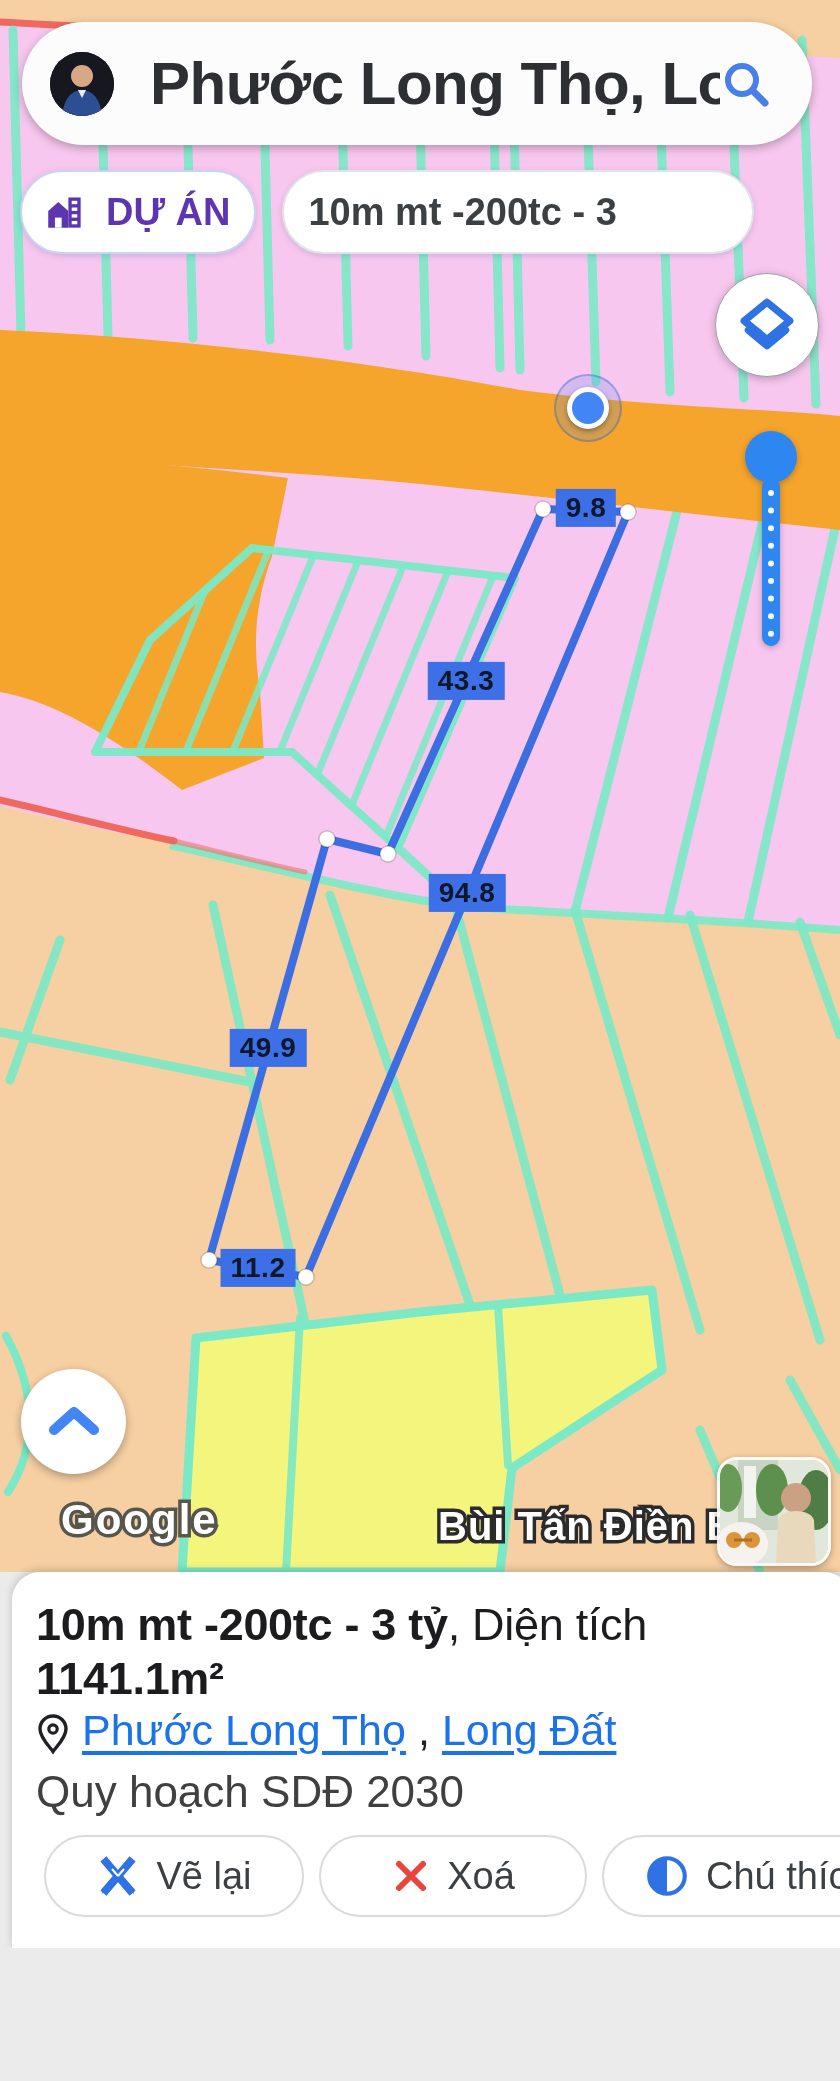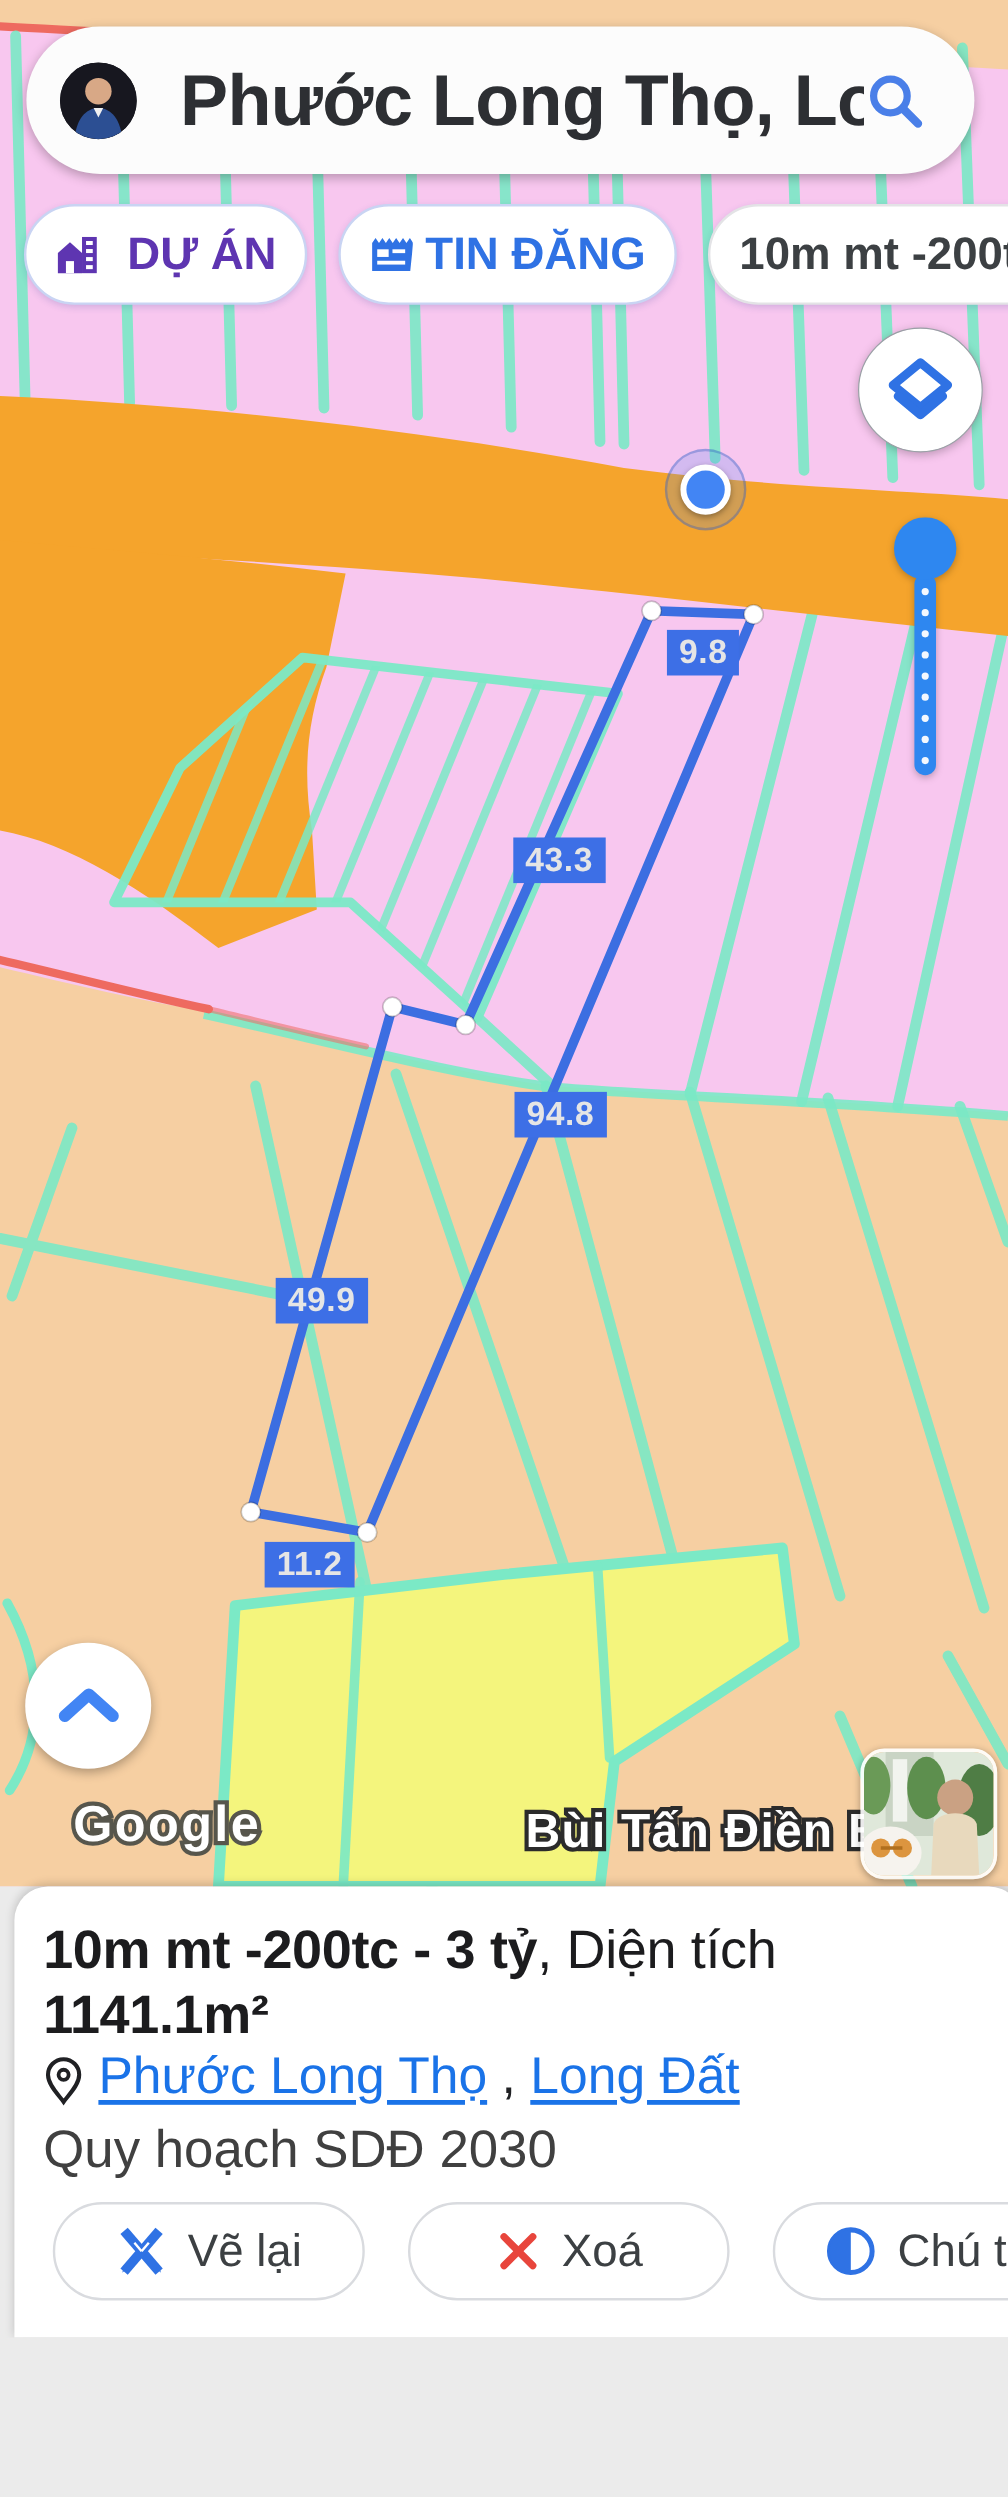--- a/index.html
+++ b/index.html
@@ -46,22 +46,22 @@
   .marker{position:absolute;top:374px;left:554px;width:68px;height:68px;}
   .marker .acc{position:absolute;inset:0;border-radius:50%;background:rgba(66,133,244,.20);border:2px solid rgba(50,90,190,.35);}
   .marker .dot{
     position:absolute;top:13px;left:13px;width:32px;height:32px;border-radius:50%;
     background:var(--marker-blue,#4285f4);border:5px solid #fff;box-shadow:0 2px 5px rgba(0,0,0,.35);
   }
   .zoom-slider{position:absolute;top:431px;left:741px;filter:drop-shadow(0 2px 3px rgba(0,0,0,.25));}
   
   .mlabel{
     position:absolute;transform:translate(-50%,-50%);
-    background:var(--label-blue,#3d6fe6);color:#e5e5e5;font-size:28px;font-weight:700;
-    padding:3px 10px;line-height:1.15;letter-spacing:.5px;margin-top:36px;
+    background:var(--label-blue,#3d6fe6);color:#0f172a;font-size:28px;font-weight:700;
+    padding:3px 10px;line-height:1.15;letter-spacing:.5px;
   }
   
   .fab-up{
     position:absolute;top:1369px;left:21px;width:105px;height:105px;border-radius:50%;
     background:#fff;display:flex;align-items:center;justify-content:center;
     box-shadow:0 3px 9px rgba(0,0,0,.3);
   }
   .google-logo{
     position:absolute;top:1496px;left:15px;font-size:42px;font-weight:700;color:#fff;
     -webkit-text-stroke:7px #57564c;paint-order:stroke;letter-spacing:2px;padding-left:46px;
@@ -78,21 +78,21 @@
   .sheet{
     position:absolute;top:1572px;left:12px;width:840px;height:376px;background:#fff;
     border-radius:28px 28px 0 0;box-shadow:0 -2px 8px rgba(0,0,0,.18);
     padding:26px 24px 0 24px;box-sizing:border-box;
   }
   .sheet .title{font-size:45px;line-height:54px;color:#1c1c1e;letter-spacing:-0.3px;}
   .b{font-weight:700;}
   .loc-row{display:flex;align-items:flex-end;gap:12px;margin-top:0;font-size:43px;color:#202124;}
   .loc-link{color:var(--link-blue,#1a73e8);text-decoration:underline;text-underline-offset:6px;}
   .planning{margin-top:12px;font-size:44px;color:#404040;}
-  .btn-row{display:flex;gap:36px;margin-top:18px;margin-left:8px;white-space:nowrap;}
+  .btn-row{display:flex;gap:15px;margin-top:18px;margin-left:8px;white-space:nowrap;}
   .pill-btn{
     height:82px;border-radius:42px;background:#fff;border:2px solid #d9dbdf;
     display:flex;align-items:center;justify-content:center;gap:16px;
     font-size:38px;color:#3c4043;font-weight:500;box-sizing:border-box;
   }
   .pill-btn.b1{min-width:260px;}
   .pill-btn.b2{min-width:268px;}
   .pill-btn.b3{min-width:420px;justify-content:flex-start;padding-left:40px;}
   .gray-strip{position:absolute;top:1948px;left:0;width:840px;height:133px;background:var(--bottom-gray,#ebebeb);}
 </style>
@@ -273,29 +273,20 @@
       <svg width="38" height="38" viewBox="0 0 34 34">
         <path d="M2,16 L11,8 L20,16 L20,31 L2,31 Z" fill="#5e35b1"></path>
         <rect x="8" y="22" width="6" height="9" fill="#fff"></rect>
         <rect x="20" y="4" width="11" height="27" fill="#5e35b1"></rect>
         <rect x="23" y="7" width="5" height="3" fill="#fff"></rect>
           <rect x="23" y="13" width="5" height="3" fill="#fff"></rect>
         <rect x="23" y="19" width="5" height="3" fill="#fff"></rect>
           <rect x="23" y="25" width="5" height="3" fill="#fff"></rect>
       </svg>
       <span>DỰ ÁN</span>
-    </div>
-    <div class="chip blue">
-      <svg width="36" height="36" viewBox="0 0 34 34">
-        <path d="M2,8 l2.7,-4 l2.7,4 l2.7,-4 l2.7,4 l2.7,-4 l2.7,4 l2.7,-4 l2.7,4 l2.7,-4 l2.7,4 l2.7,-4 l2.6,4 L32,30 L2,30 Z" fill="#2f72e4"></path>
-        <rect x="6" y="13" width="9" height="6" fill="#fff"></rect>
-        <rect x="18" y="13" width="10" height="3" fill="#fff"></rect>
-        <rect x="6" y="22" width="22" height="3" fill="#fff"></rect>
-      </svg>
-      <span>TIN ĐĂNG</span>
     </div>
     <div class="chip plain">
       <span>10m mt -200tc - 3</span>
     </div>
   </div>
 
   <div class="sheet">
     <div class="title">
       <span class="b">10m mt -200tc - 3 tỷ</span><span>, Diện tích </span><span class="b">1141.1m²</span>
     </div>

